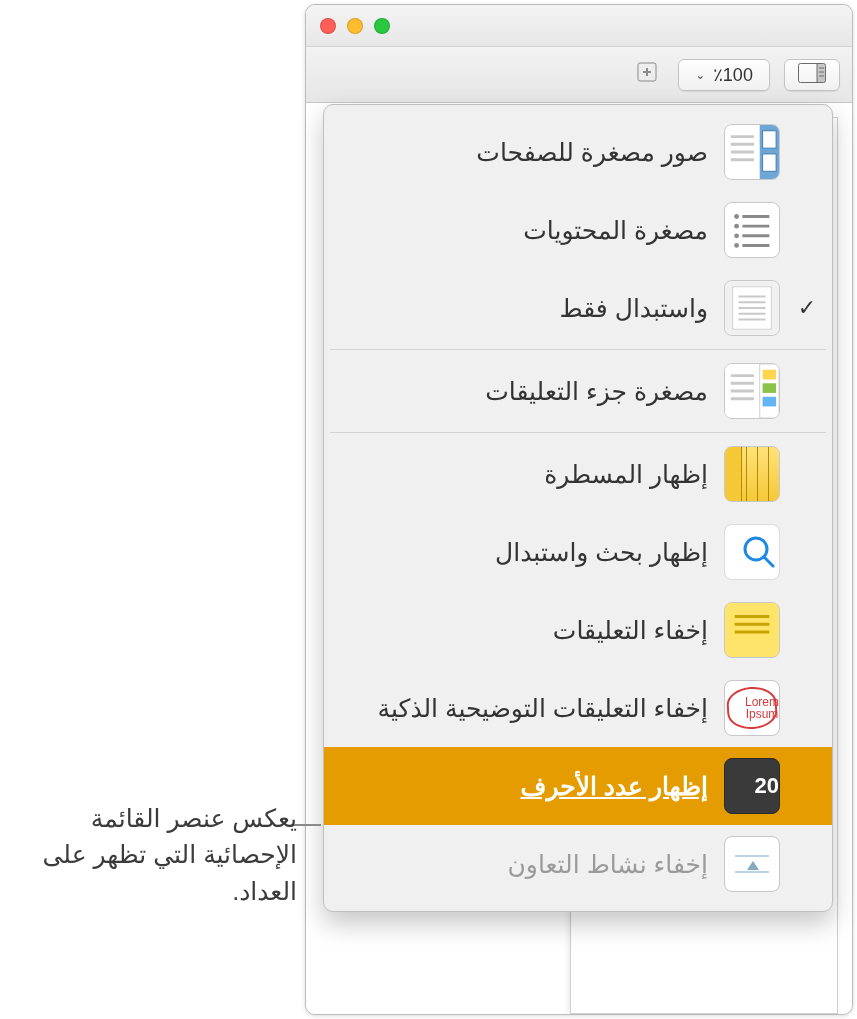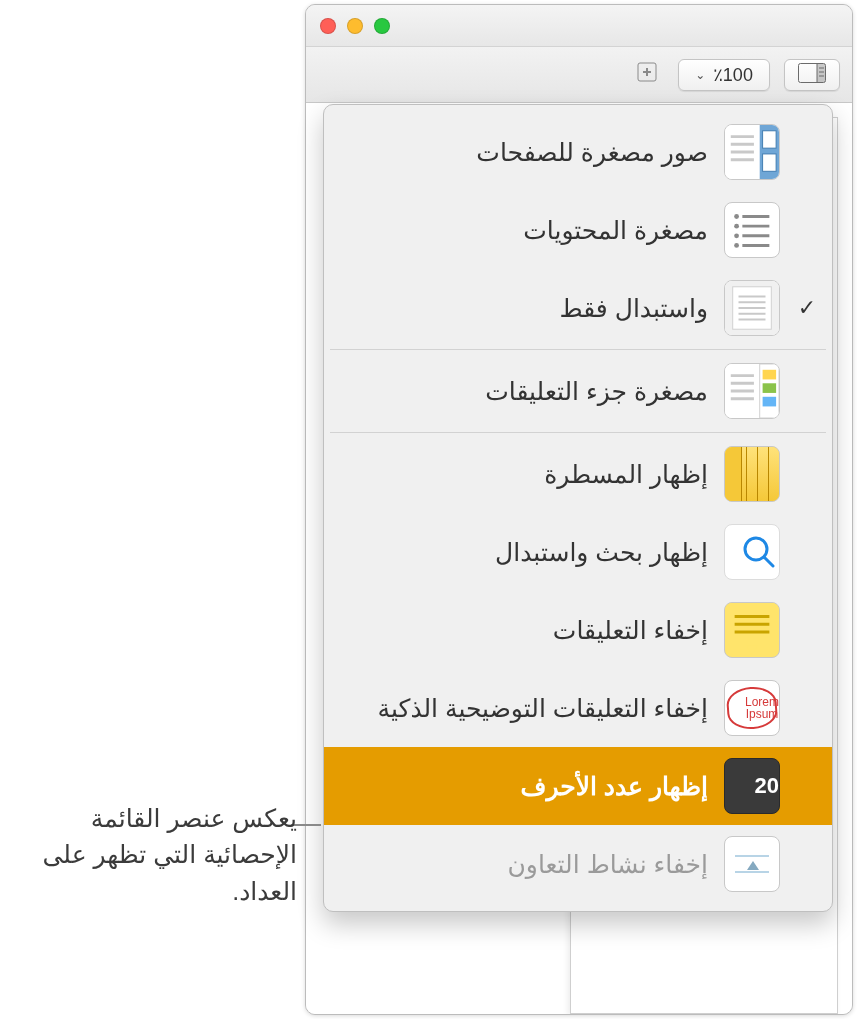--- a/index.html
+++ b/index.html
@@ -111,21 +111,21 @@
   .menu-item .check {
     width: 22px;
     text-align:center;
     color:#333;
     font-size:22px;
   }
   .menu-item.selected {
     background:#e59c00;
     color:#fff;
   }
-  .menu-item.selected .label { color:#fff; font-weight:600; }
+  .menu-item.selected .label { color:#fff; font-weight:600;text-decoration:underline; }
   .menu-item.disabled .label { color:#9a9a9a; }
   .menu hr {
     border:none;
     border-top:1px solid #d2d2d2;
     margin: 2px 6px;
   }
   .label { flex:1; }
 
   
   .mi-icon {

